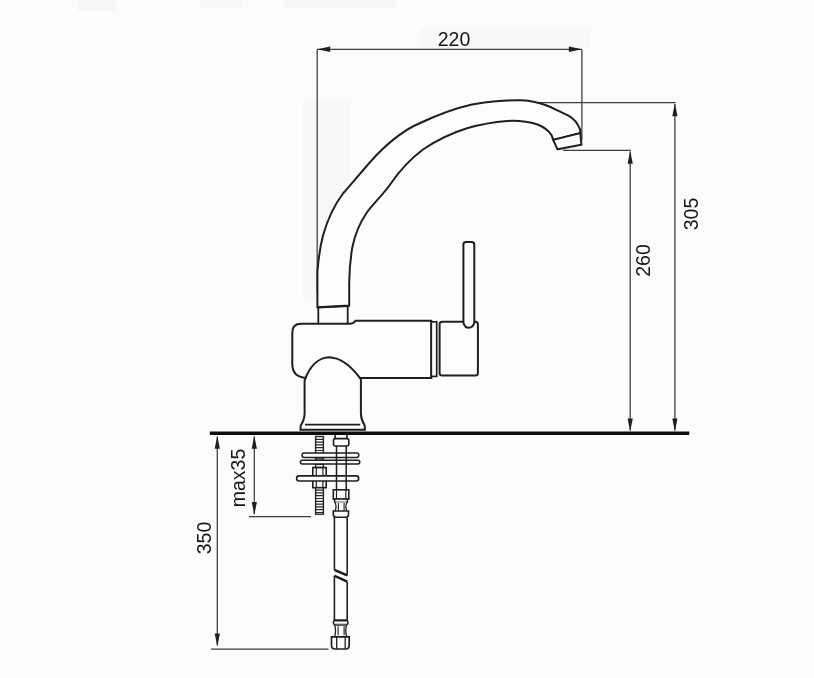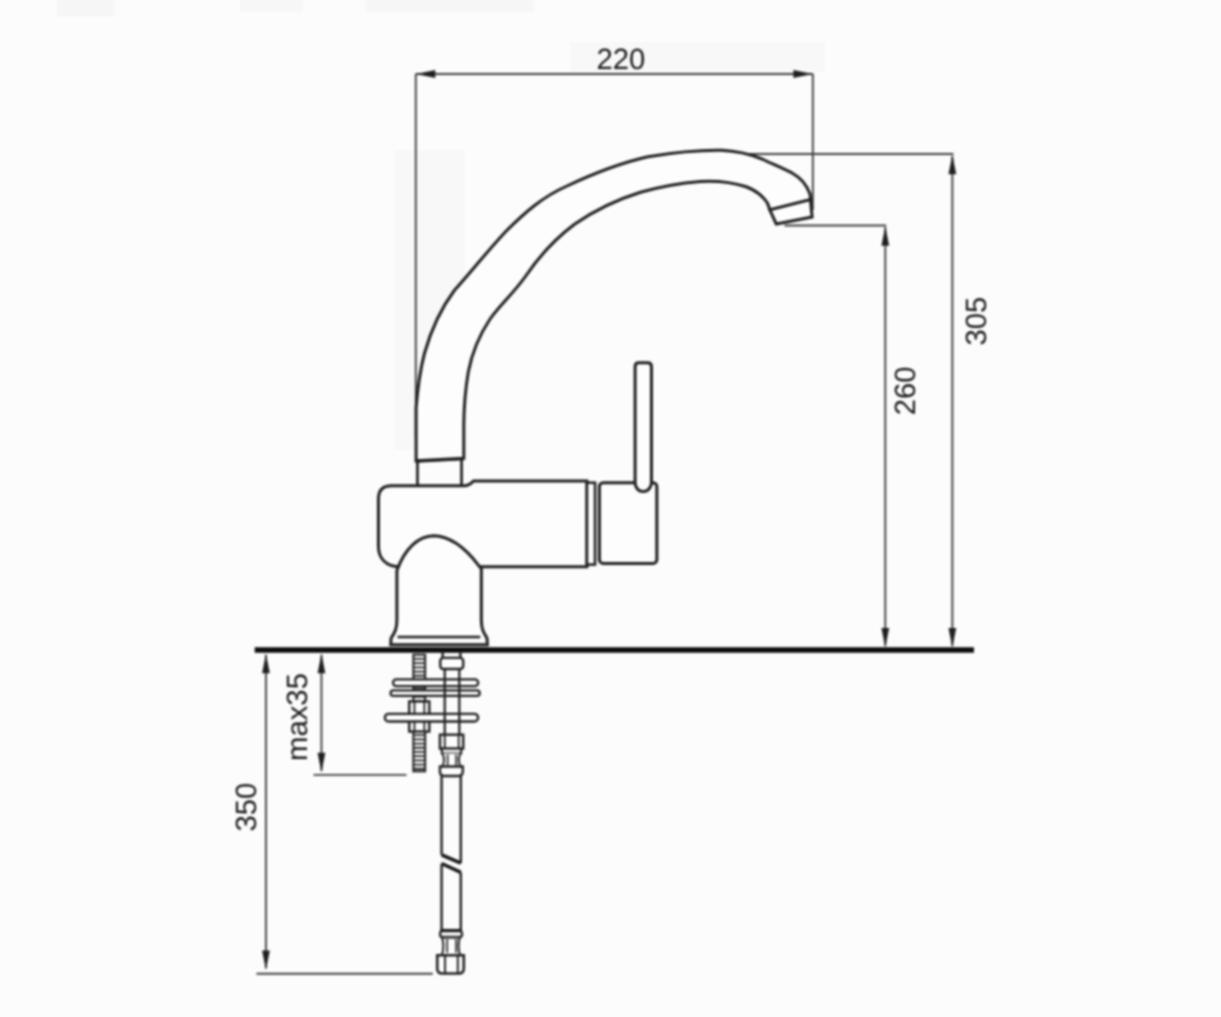--- a/index.html
+++ b/index.html
@@ -1,16 +1,16 @@
 <!DOCTYPE html>
 <html><head>
 <meta charset="utf-8">
 <style>
   html,body{margin:0;padding:0;background:#fcfcfc;}
-  #page{position:relative;width:680px;height:678px;background:#fcfcfc;overflow:hidden;}
+  #page{position:relative;width:680px;height:678px;background:#fcfcfc;overflow:hidden;margin-left:40px;}
   svg{display:block;}
   text{font-family:"Liberation Sans", sans-serif;fill:#161616;}
 </style>
 </head>
 <body>
 
 <div id="page">
 <svg width="814" height="678" viewBox="0 0 814 678">
   <g style="filter:blur(0.55px)">
 

